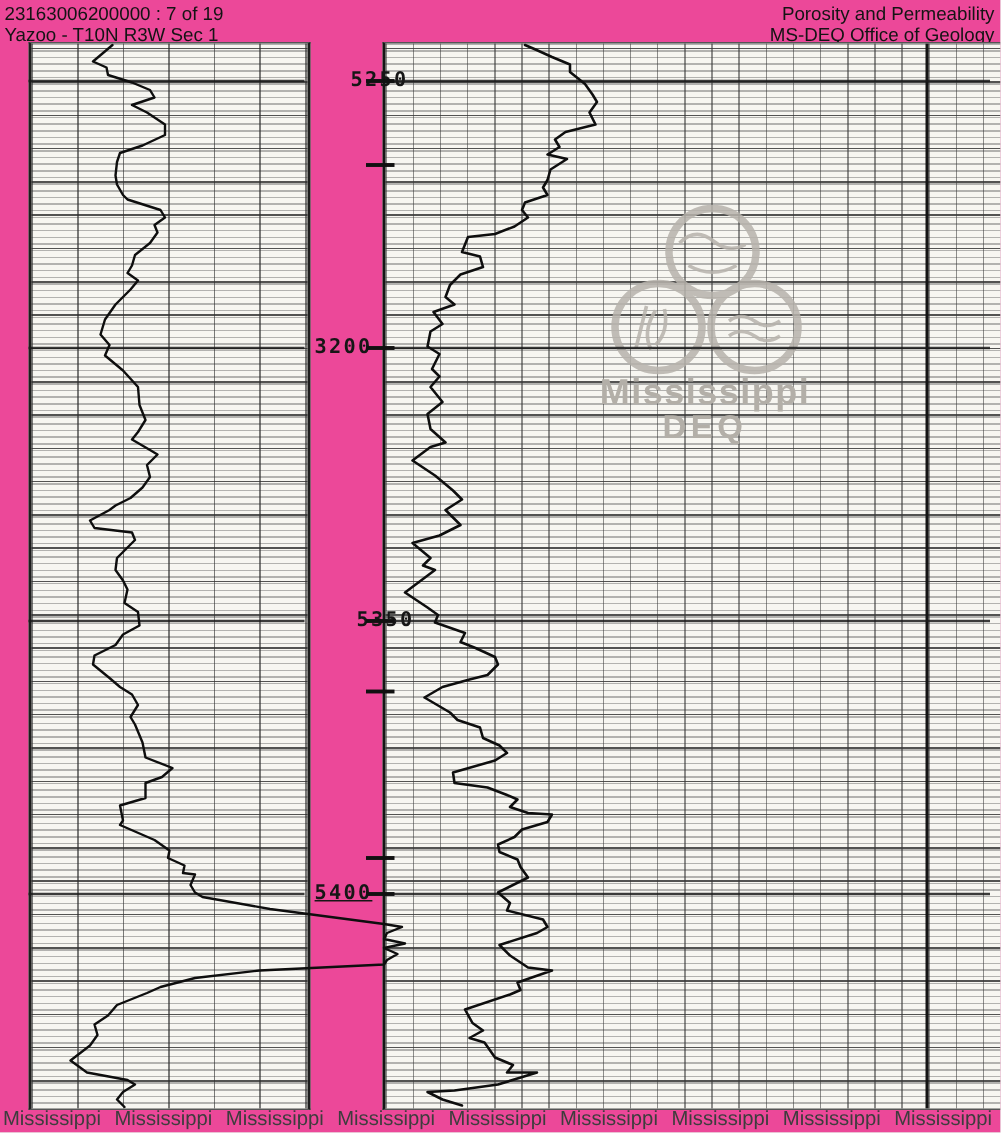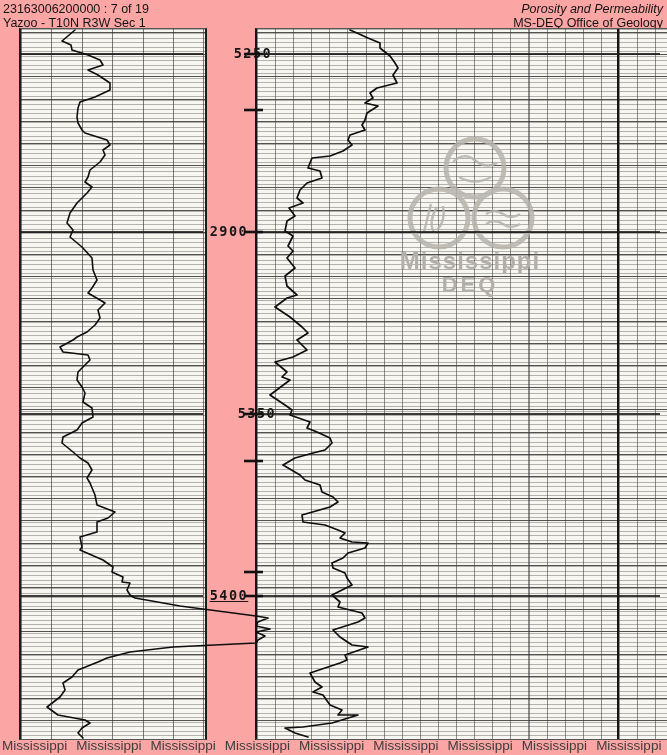--- a/index.html
+++ b/index.html
@@ -1,26 +1,26 @@
 <!DOCTYPE html>
 <html><head>
 <meta charset="utf-8">
 <style>
   html,body{margin:0;padding:0;background:#e8e8e8;}
   .page{
     position:relative; width:667px; height:755px; overflow:hidden;
-    background:#fca5a5;
+    background:#ec4899;
     font-family:"Liberation Sans", sans-serif;
     color:#141414;
   }
   
   .hdr{position:absolute; font-size:12.5px; line-height:14px; white-space:nowrap;}
   .hdr-l1{left:3px; top:2px;}
   .hdr-l2{left:3px; top:16px;text-align:center;}
-  .hdr-r1{right:4px; top:2px; text-align:center;font-style:italic;}
+  .hdr-r1{right:4px; top:2px; text-align:center;}
   .hdr-r2{right:4px; top:16px; text-align:left;}
 
   
   .track{position:absolute; top:28px; height:710px; background-color:#f7f6f1;}
   .track-left{
     left:19px; width:184px;
     border-left:2px solid #1d1d1d; border-right:2px solid #1d1d1d;
     border-top:1px solid #555; border-bottom:1px solid #555;
     background-image:
       repeating-linear-gradient(to right,  rgba(45,45,45,.62) 0 1px, transparent 1px 30.4px),
@@ -67,21 +67,21 @@
 
   <div class="hdr hdr-l1">23163006200000 : 7 of 19</div>
   <div class="hdr hdr-l2">Yazoo - T10N R3W Sec 1</div>
   <div class="hdr hdr-r1">Porosity and Permeability</div>
   <div class="hdr hdr-r2">MS-DEQ Office of Geology</div>
 
   <div class="track track-left"></div>
   <div class="track track-right"></div>
 
   <div class="depth-label" style="top: 45px; padding-left: 24px;">5250</div>
-  <div class="depth-label" style="top: 223px;">2900</div>
+  <div class="depth-label" style="top: 223px;">3200</div>
   <div class="depth-label" style="top: 405px; margin-left: 28px;">5350</div>
   <div class="depth-label" style="top: 587px; text-decoration: underline;">5400</div>
 
   <svg class="overlay" width="667" height="755" viewBox="0 0 667 755">
 
     <g fill="none" stroke="#b7b3ac" stroke-width="5" opacity="0.85">
       <circle cx="475" cy="168" r="29"></circle>
       <circle cx="439" cy="218" r="29"></circle>
       <circle cx="503" cy="218" r="29"></circle>
       <g stroke-width="2.4">

